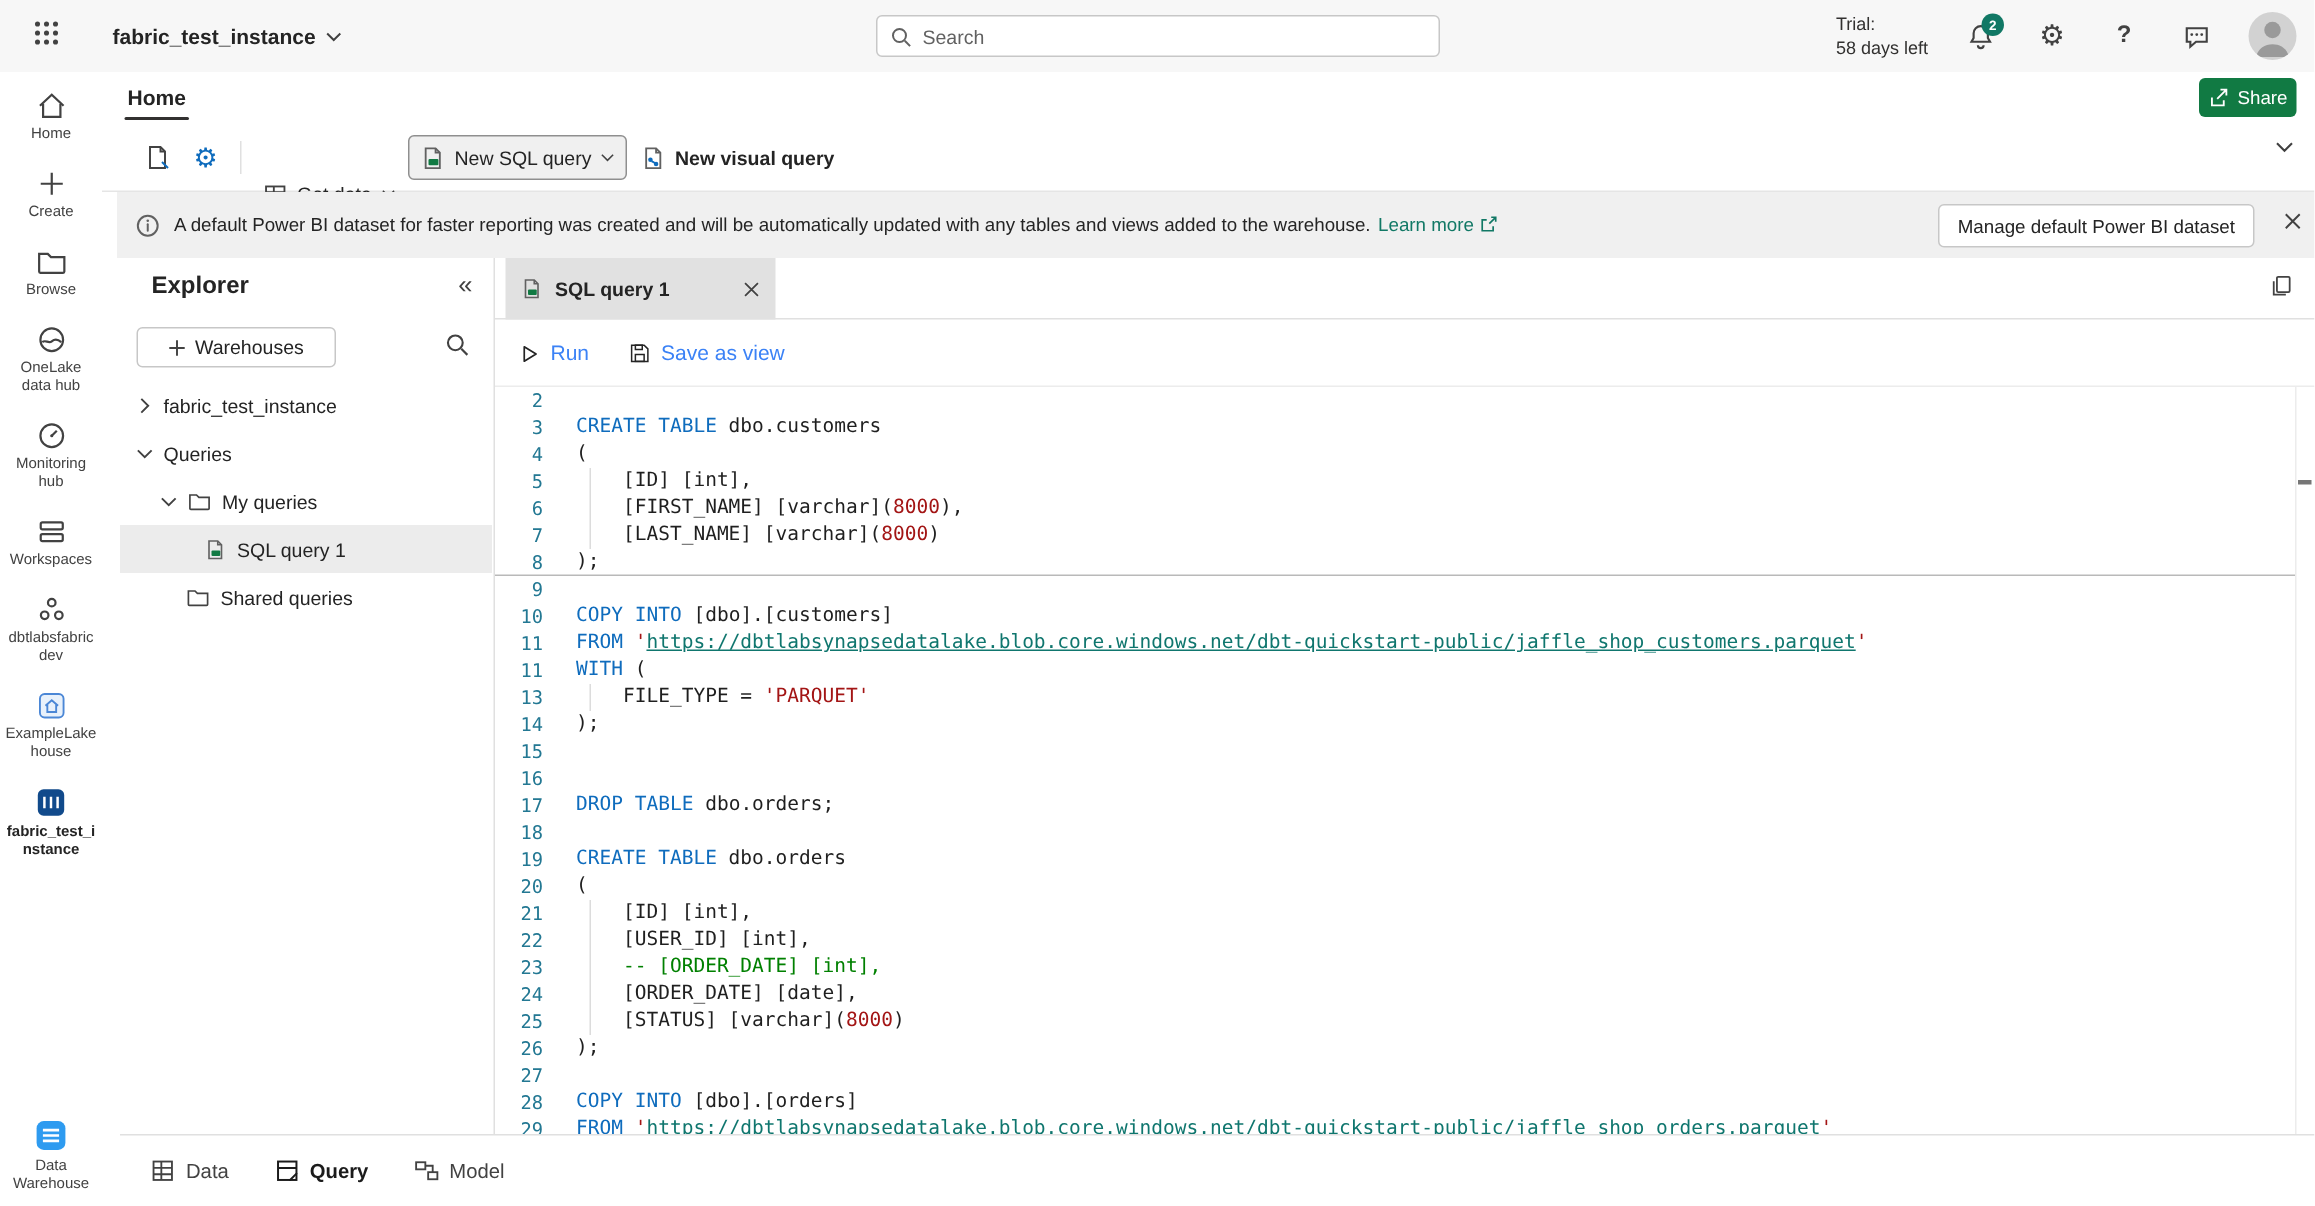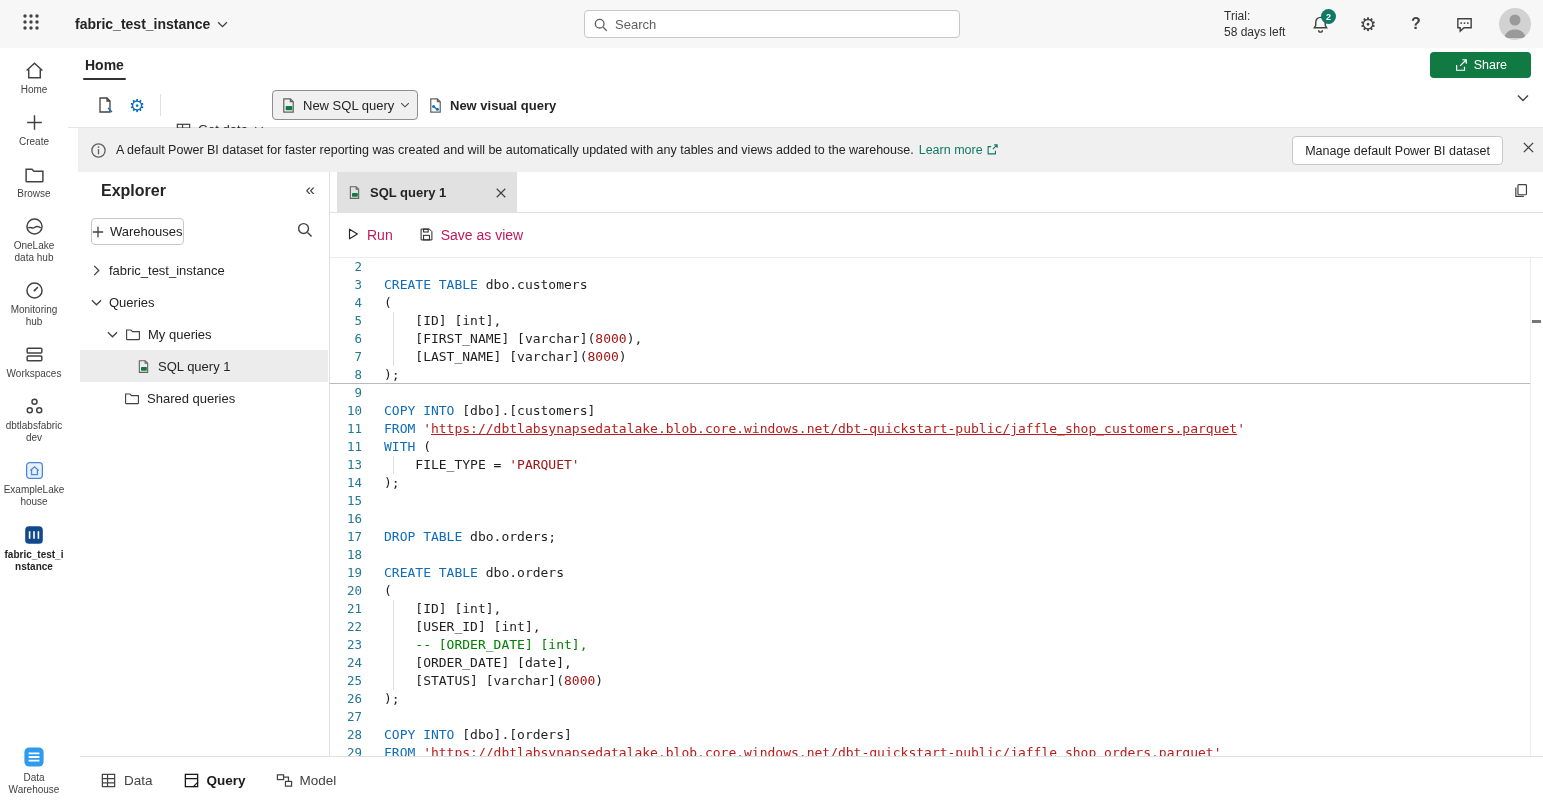--- a/index.html
+++ b/index.html
@@ -28,21 +28,21 @@
     background:#117865; color:#fff; font-size:9px; font-weight:700; display:flex; align-items:center; justify-content:center; padding:0 3px; }
   .avatar { position:absolute; left:1499px; top:8px; width:32px; height:32px; border-radius:50%;
     background:#d2d2d2; display:flex; align-items:center; justify-content:center; overflow:hidden; }
 
   
   .ribbon-row { position:absolute; top:48px; left:68px; right:0; height:34px; background:#fff; }
   .ribbon-tab { position:absolute; left:15px; top:0; height:34px; display:flex; align-items:center;
     font-size:14px; font-weight:600; color:#242424; padding:0 2px; cursor:pointer; }
   .ribbon-tab::after { content:""; position:absolute; left:0; right:0; bottom:2px; height:2px; background:#323130; border-radius:1px; }
   .share-btn { position:absolute; right:12px; top:4px; height:26px; background:#117a43; color:#fff;
-    border-radius:4px; display:flex; align-items:center; gap:6px; padding:0 24px; font-size:12.5px; }
+    border-radius:4px; display:flex; align-items:center; gap:6px; padding:0 6px; font-size:12.5px; }
 
   
   .toolbar-row { position:absolute; top:82px; left:68px; right:0; height:46px; background:#fff;
     border-bottom:1px solid #e5e5e5; }
   .tbtn { position:absolute; top:8px; height:30px; display:flex; align-items:center; gap:6px;
     font-size:13px; color:#242424; padding:0 7px; border-radius:4px; cursor:pointer; }
   .tbtn.icon-only { width:30px; justify-content:center; padding:0; }
   .t-newreport { left:22px; }
   .t-settings { left:54px; color:#0f6cbd; font-family:"DejaVu Sans",sans-serif; font-size:18px; }
   .t-divider { position:absolute; left:92px; top:12px; height:22px; width:1px; background:#e0e0e0; }
@@ -70,56 +70,56 @@
   .rail-item.selected .rl { color:#242424; font-weight:600; }
   .rail-spacer { flex:1; }
   .rail-item.bottom { margin-bottom:8px; }
 
   
   .explorer { position:absolute; top:172px; left:80px; width:250px; bottom:48px; background:#fff;
     border-right:1px solid #e0e0e0; }
   .exp-title { position:absolute; left:21px; top:10px; font-size:16px; font-weight:700; color:#242424; }
   .exp-collapse { position:absolute; right:14px; top:8px; font-size:17px; color:#424242; }
   .wh-btn { position:absolute; left:11px; top:46px; height:27px; border:1px solid #c7c7c7; border-radius:4px;
-    display:flex; align-items:center; gap:6px; padding:0 0; font-size:13px; color:#242424; background:#fff; }
+    display:flex; align-items:center; gap:6px; padding:0 20px; font-size:13px; color:#242424; background:#fff; }
   .exp-search { position:absolute; right:16px; top:49px; color:#424242; }
   .tree { position:absolute; top:82px; left:0; right:1px; }
   .trow { height:32px; display:flex; align-items:center; font-size:13px; color:#242424; cursor:pointer; gap:7px; }
   .trow .chev { width:12px; display:flex; justify-content:center; color:#424242; flex:none; }
   .trow.selected { background:#ececec; }
   .ind0 { padding-left:10px; }
   .ind1 { padding-left:26px; }
   .ind2 { padding-left:56px; }
   .ind1b { padding-left:44px; }
 
   
   .editor { position:absolute; top:172px; left:330px; right:0; bottom:48px; background:#fff; }
   .tabbar { position:absolute; top:0; left:0; right:0; height:41px; border-bottom:1px solid #e0e0e0; }
   .qtab { position:absolute; left:7px; top:0; width:180px; height:41px; background:#e1e1e1;
     display:flex; align-items:center; gap:8px; padding:0 10px; font-size:13px; font-weight:600; cursor:pointer; }
   .qtab .tab-close { margin-left:auto; color:#424242; display:flex; }
   .copy-btn { position:absolute; right:14px; top:10px; color:#424242; }
   .qtoolbar { position:absolute; top:41px; left:0; right:0; height:45px; border-bottom:1px solid #ececec;
     display:flex; align-items:center; padding-left:16px; gap:26px; }
-  .qt-btn { display:flex; align-items:flex-start; gap:7px; font-size:14px; color:#be185d; cursor:pointer; }
+  .qt-btn { display:flex; align-items:flex-end; gap:7px; font-size:14px; color:#3b82f6; cursor:pointer; }
 
   .code-area { position:absolute; top:86px; left:0; right:13px; bottom:0; overflow:hidden;
     font-family:"DejaVu Sans Mono","Liberation Mono",monospace; font-size:13px; }
   .code-line { position:relative; display:flex; height:18px; line-height:18px; white-space:pre; }
   .code-line .ln { width:32px; text-align:right; color:#237893; flex:none;
     font-size:12.5px; user-select:none; }
   .code-line .lc { padding-left:22px; }
   .code-line.cursor-b { border-bottom:1px solid #b9b9b9; }
   .guide { position:absolute; left:63px; top:0; bottom:0; border-left:1px solid #dcdcdc; }
   .tok-k { color:#0f6cbd; }
   .tok-p { color:#1f1f1f; }
   .tok-s { color:#a31515; }
   .tok-num { color:#a31515; }
   .tok-c { color:#008000; }
-  .tok-u { color:#b91c1c; text-decoration:underline;margin-top:22px; }
+  .tok-u { color:#0f766e; text-decoration:underline;margin-top:22px; }
   .scrolltrack { position:absolute; top:86px; right:0; width:13px; bottom:0; border-left:1px solid #ececec; }
   .overview-mark { position:absolute; right:2px; top:62px; width:9px; height:3px; background:#767676; }
 
   
   .bottombar { position:absolute; left:80px; right:0; bottom:0; height:48px; background:#fff;
     border-top:1px solid #e0e0e0; display:flex; align-items:center; padding-left:20px; gap:30px; }
   .bb-item { display:flex; align-items:center; gap:7px; font-size:13.5px; color:#424242; cursor:pointer; }
   .bb-item.active { color:#1b1b1b; font-weight:700; }
 </style>
 </head>

